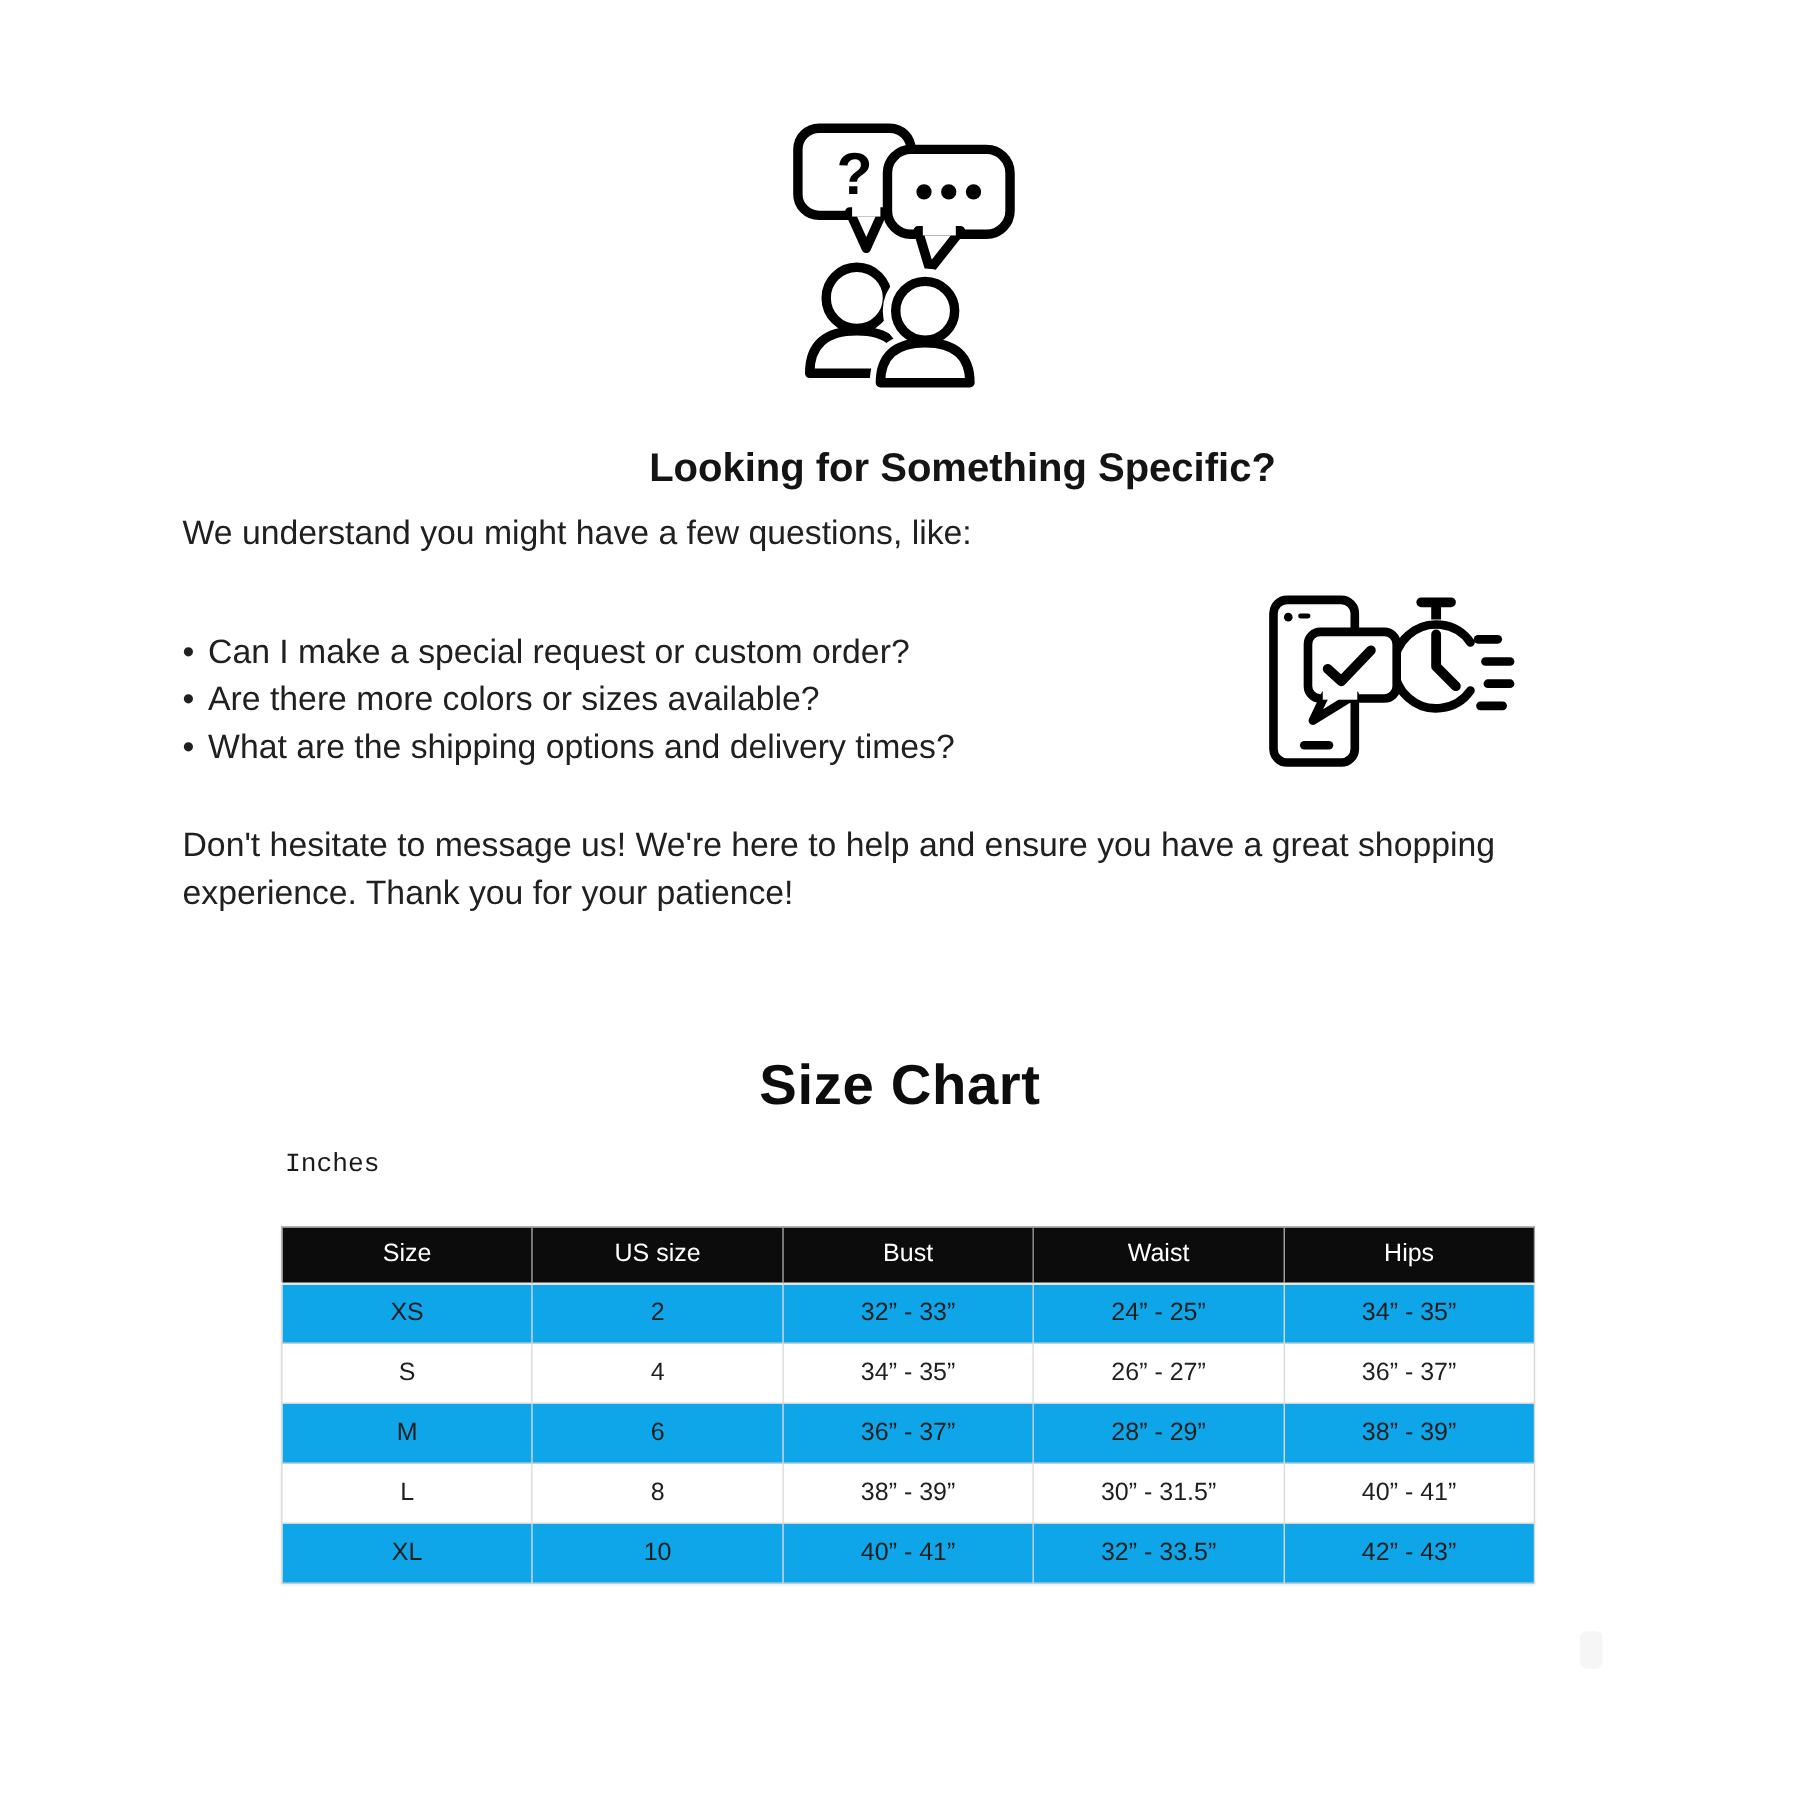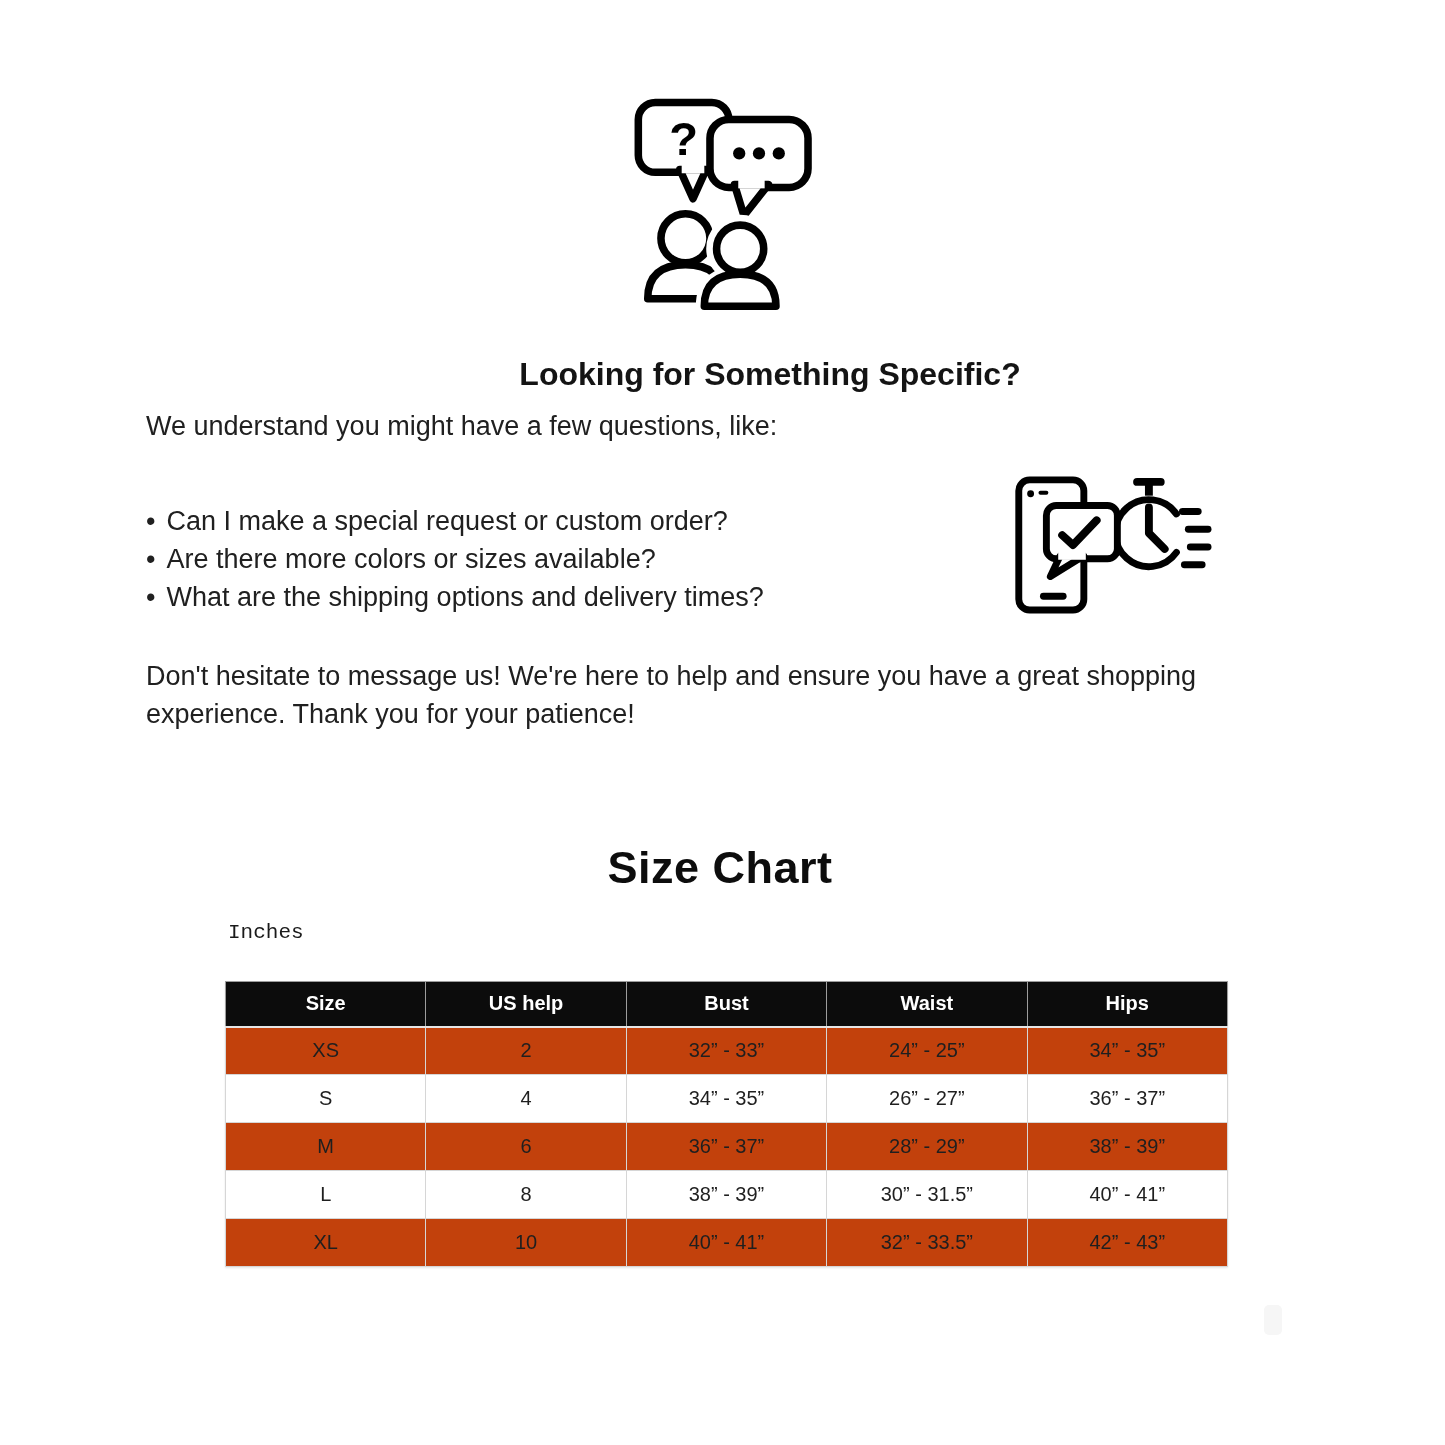--- a/index.html
+++ b/index.html
@@ -37,28 +37,28 @@
     letter-spacing:0.5px;
     padding-left:40px;
   }
   .units { position:absolute; left:228px; top:921px; font-size:21px; color:#1a1a1a;font-family:Liberation Mono, monospace; }
   table.size-table {
     position:absolute; left:225px; top:981px; width:1003px;
     border-collapse:collapse; table-layout:fixed; text-align:center;
     font-size:20px; box-shadow:0 1px 2px rgba(0,0,0,0.10);
   }
   table.size-table th {
-    background:#0c0c0c; color:#ffffff; font-weight:700; height:45px;
+    background:#0c0c0c; color:#ffffff; font-weight:400; height:45px;
     border:1px solid #9d9d9d; border-bottom:2px solid #e6e6e6;
   }
   table.size-table td {
     height:48px; color:#1f1f1f; background:#ffffff;
     border:1px solid #d6d6d6;
   }
-  table.size-table tr.stripe td { background:#c2410c; }
+  table.size-table tr.stripe td { background:#0ea5e9; }
   
   .watermark {
     position:absolute; left:1264px; top:1305px; width:18px; height:30px;
     background:#f6f6f6; border-radius:5px;
   }
 </style>
 </head>
 <body>
 
 <div class="canvas">
@@ -131,21 +131,21 @@
 
   <p class="closing">Don't hesitate to message us! We're here to help and ensure you have a great shopping experience. Thank you for your patience!</p>
 
   <h2 class="chart-title">Size Chart</h2>
   <div class="units">Inches</div>
 
   <table class="size-table">
     <thead>
       <tr>
         <th>Size</th>
-        <th>US help</th>
+        <th>US size</th>
         <th>Bust</th>
         <th>Waist</th>
         <th>Hips</th>
       </tr>
     </thead>
     <tbody>
       <tr class="stripe">
         <td>XS</td>
         <td>2</td>
         <td>32” - 33”</td>

